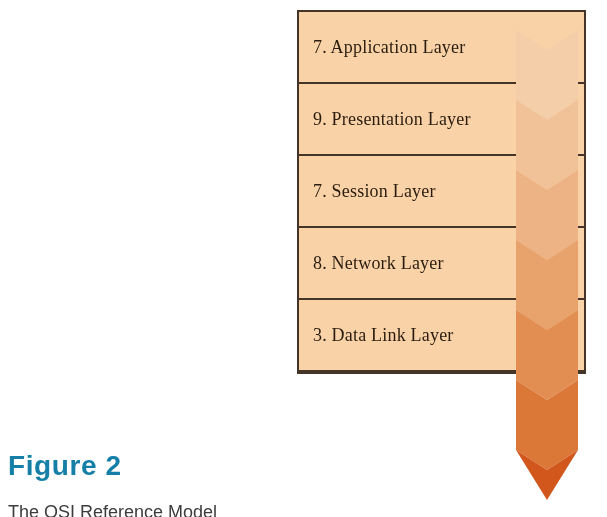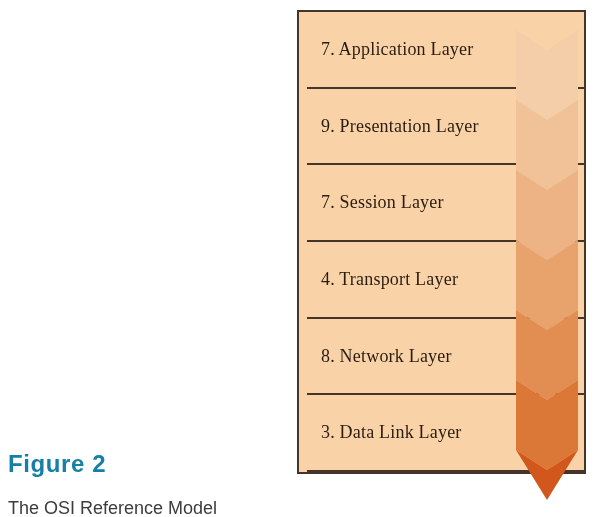--- a/index.html
+++ b/index.html
@@ -16,27 +16,26 @@
   }
   .stage {
     position: absolute;
     inset: 0;
   }
   .osi-table {
     position: absolute;
     left: 297px;
     top: 10px;
     width: 289px;
-    height: 464px;
+    height: 364px;
     border: 2px solid #453428;
     box-sizing: border-box;
     display: flex;
     flex-direction: column;
     background: #f9d3a7;
-    padding-left: 8px;
   }
   .osi-row {
     flex: 1;
     box-sizing: border-box;
     border-bottom: 2px solid #453428;
     display: flex;
     align-items: center;
     padding-left: 14px;
     background: #f9d3a7;
   }
@@ -58,21 +57,21 @@
     z-index: 2;
   }
   .figure-caption {
     position: absolute;
     left: 8px;
     top: 450px;
   }
   .figure-label {
     color: #157fa8;
     font-weight: bold;
-    font-size: 24px;
+    font-size: 28px;
     letter-spacing: 0.6px;
   }
   .figure-title {
     color: #3c3c3c;
     font-size: 18px;
     margin-top: 20px;
   }
 </style>
 </head>
 <body>
@@ -81,23 +80,20 @@
 
   <div class="osi-table">
     <div class="osi-row">
       <span class="layer-label">7. Application Layer</span>
     </div>
     <div class="osi-row">
       <span class="layer-label">9. Presentation Layer</span>
     </div>
     <div class="osi-row">
       <span class="layer-label">7. Session Layer</span>
-    </div>
-    <div class="osi-row">
-      <span class="layer-label">4. Transport Layer</span>
     </div>
     <div class="osi-row">
       <span class="layer-label">8. Network Layer</span>
     </div>
     <div class="osi-row">
       <span class="layer-label">3. Data Link Layer</span>
     </div>
 
     <svg class="arrow" viewBox="0 0 62 470" preserveAspectRatio="none">
       <polygon points="0,0 31,20 62,0 62,70 31,90 0,70" fill="#f4cda9"></polygon>

